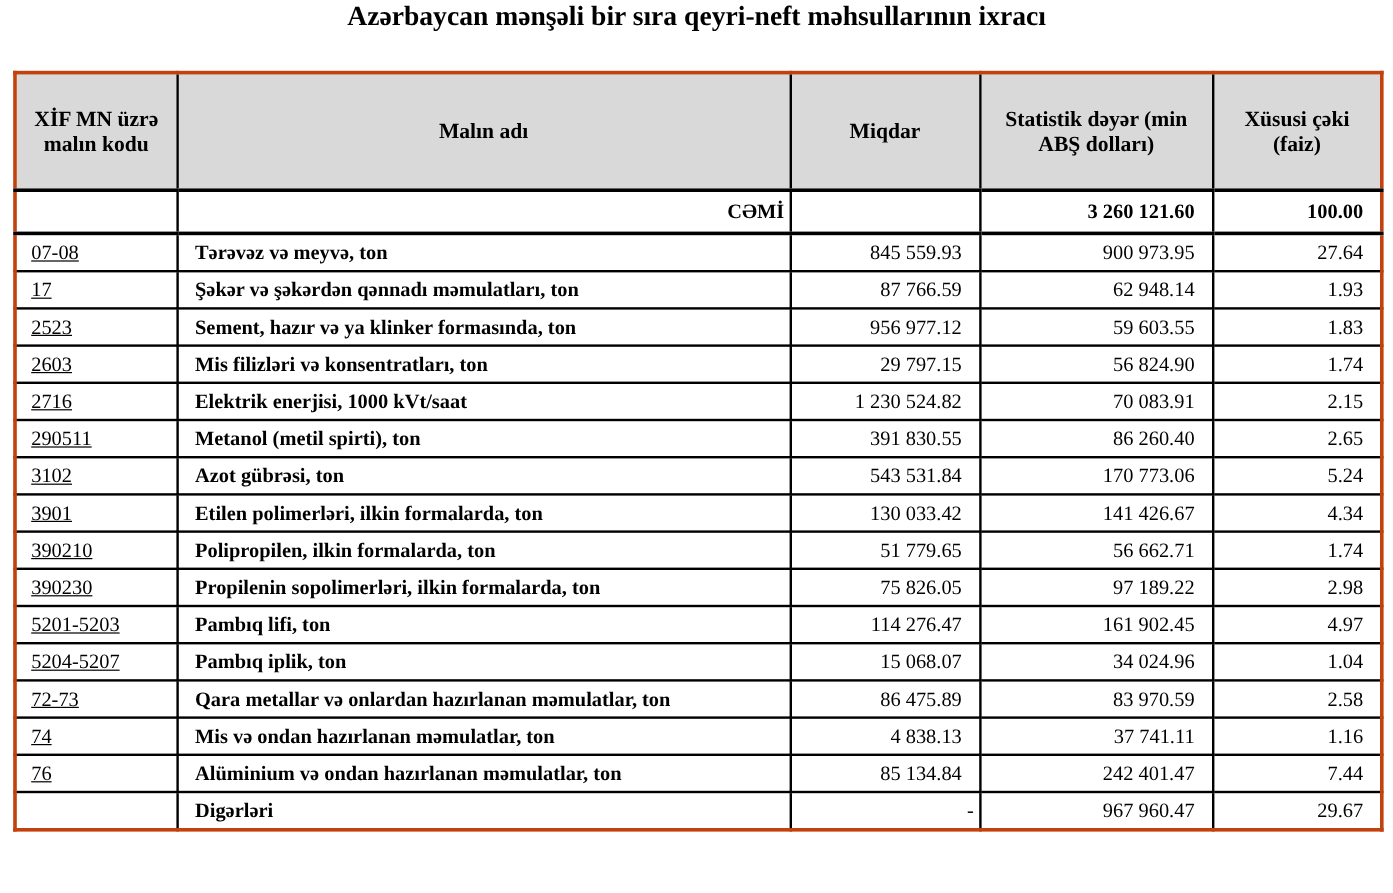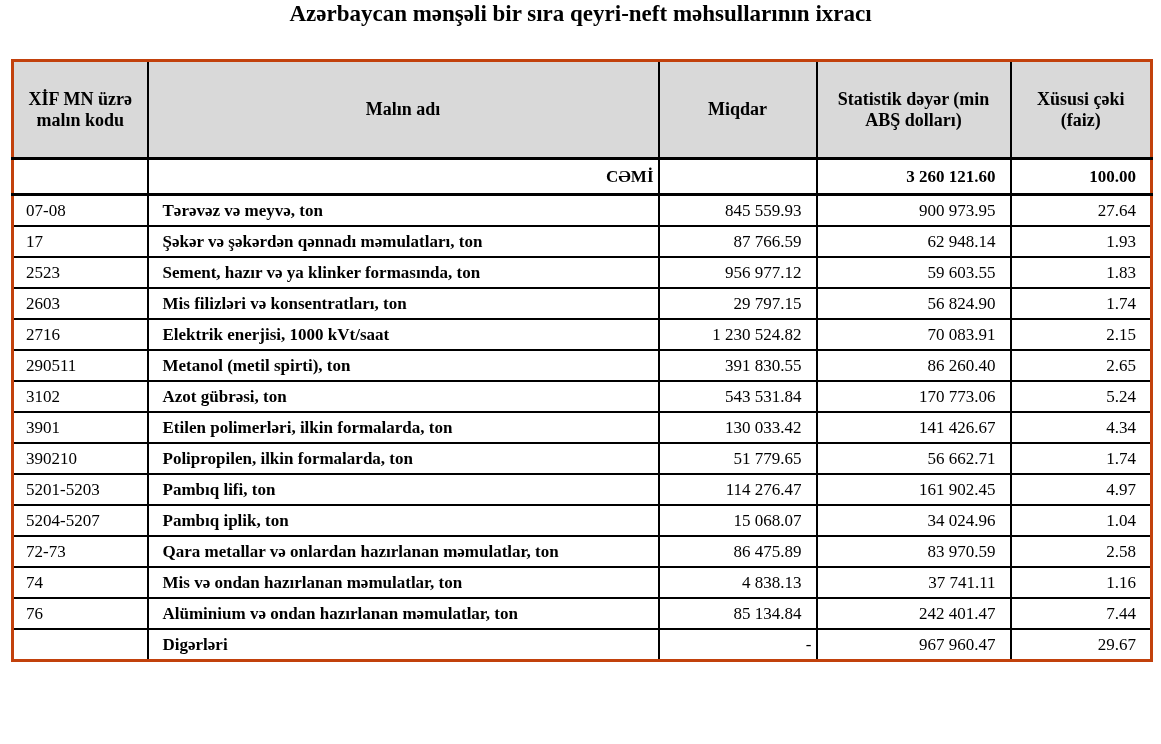--- a/index.html
+++ b/index.html
@@ -33,21 +33,21 @@
     text-align: center;
     vertical-align: middle;
     height: 91px;
     padding: 2px 8px;
     white-space: normal;
     border-bottom: 3px solid #000;
     font-size: 18px;
   }
   td { height: 27px; padding: 1px 4px; vertical-align: middle; }
   tr.total-row td { height: 31px; border-bottom: 3px solid #000; }
-  .code { text-align: left; padding-left: 12px; }
+  .code { text-align: left; padding-left: 12px; text-decoration: underline; }
   .name { text-align: left; padding-left: 14px; font-weight: bold; }
   .num  { text-align: right; padding-right: 14px; }
   .center { text-align: right; }
   .bold { font-weight: bold; }
 </style>
 </head>
 <body>
 
 <h1 class="title">Azərbaycan mənşəli bir sıra qeyri-neft məhsullarının ixracı</h1>
 
@@ -133,20 +133,27 @@
         <td class="num">4.34</td>
       </tr>
       <tr>
         <td class="code">390210</td>
         <td class="name">Polipropilen, ilkin formalarda, ton</td>
         <td class="num">51 779.65</td>
         <td class="num">56 662.71</td>
         <td class="num">1.74</td>
       </tr>
       <tr>
+        <td class="code">390230</td>
+        <td class="name">Propilenin sopolimerləri, ilkin formalarda, ton</td>
+        <td class="num">75 826.05</td>
+        <td class="num">97 189.22</td>
+        <td class="num">2.98</td>
+      </tr>
+      <tr>
         <td class="code">5201-5203</td>
         <td class="name">Pambıq lifi, ton</td>
         <td class="num">114 276.47</td>
         <td class="num">161 902.45</td>
         <td class="num">4.97</td>
       </tr>
       <tr>
         <td class="code">5204-5207</td>
         <td class="name">Pambıq iplik, ton</td>
         <td class="num">15 068.07</td>

